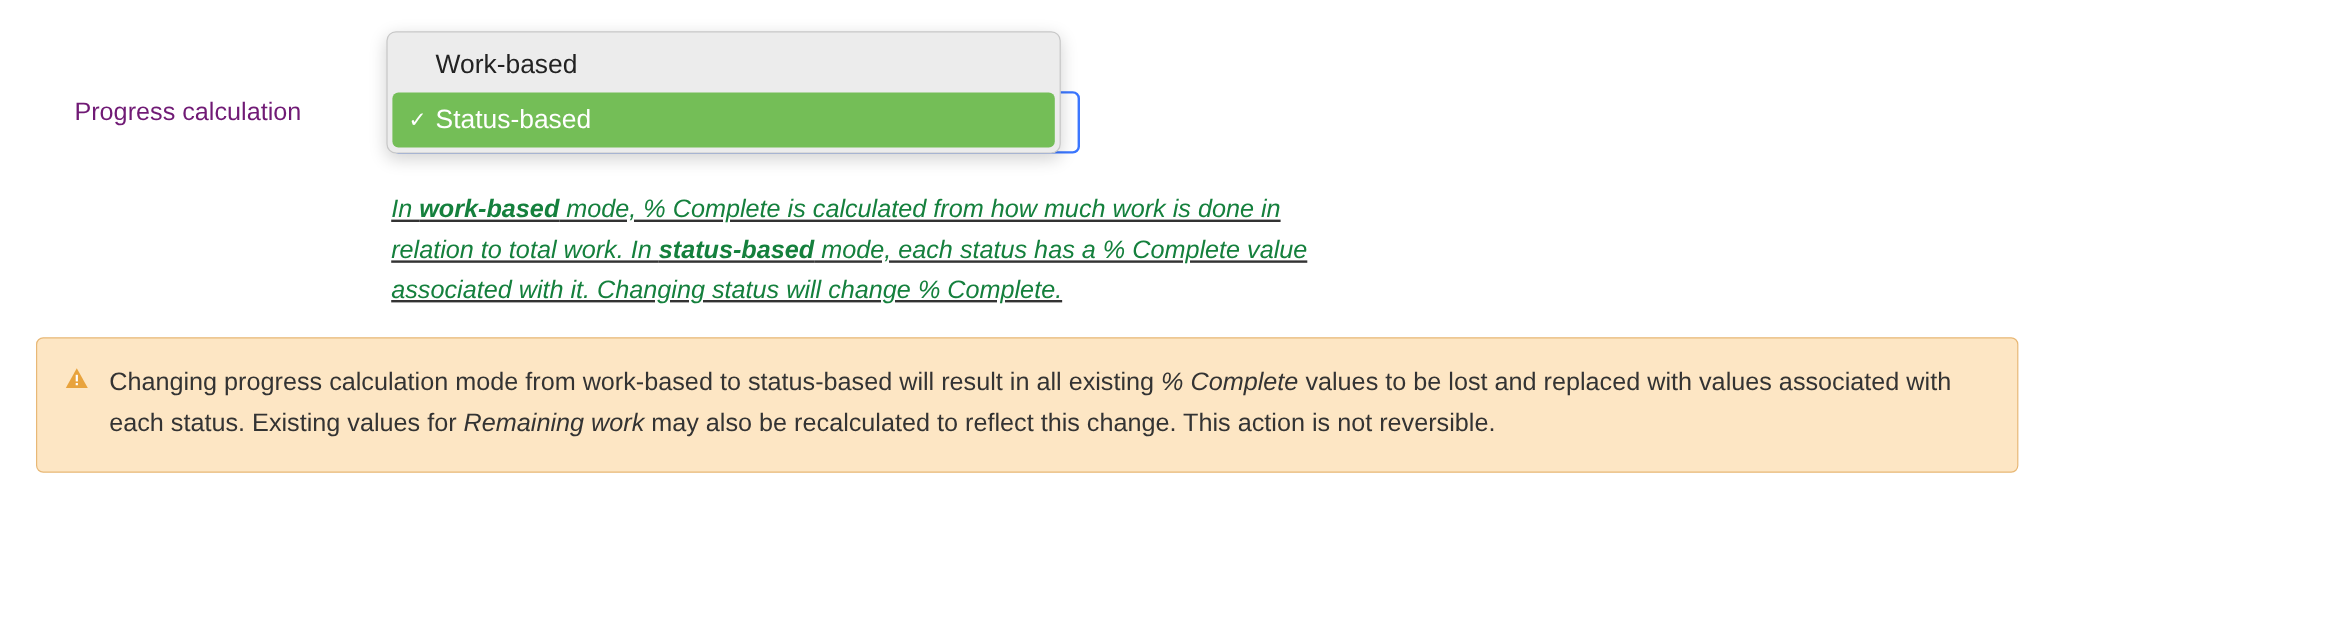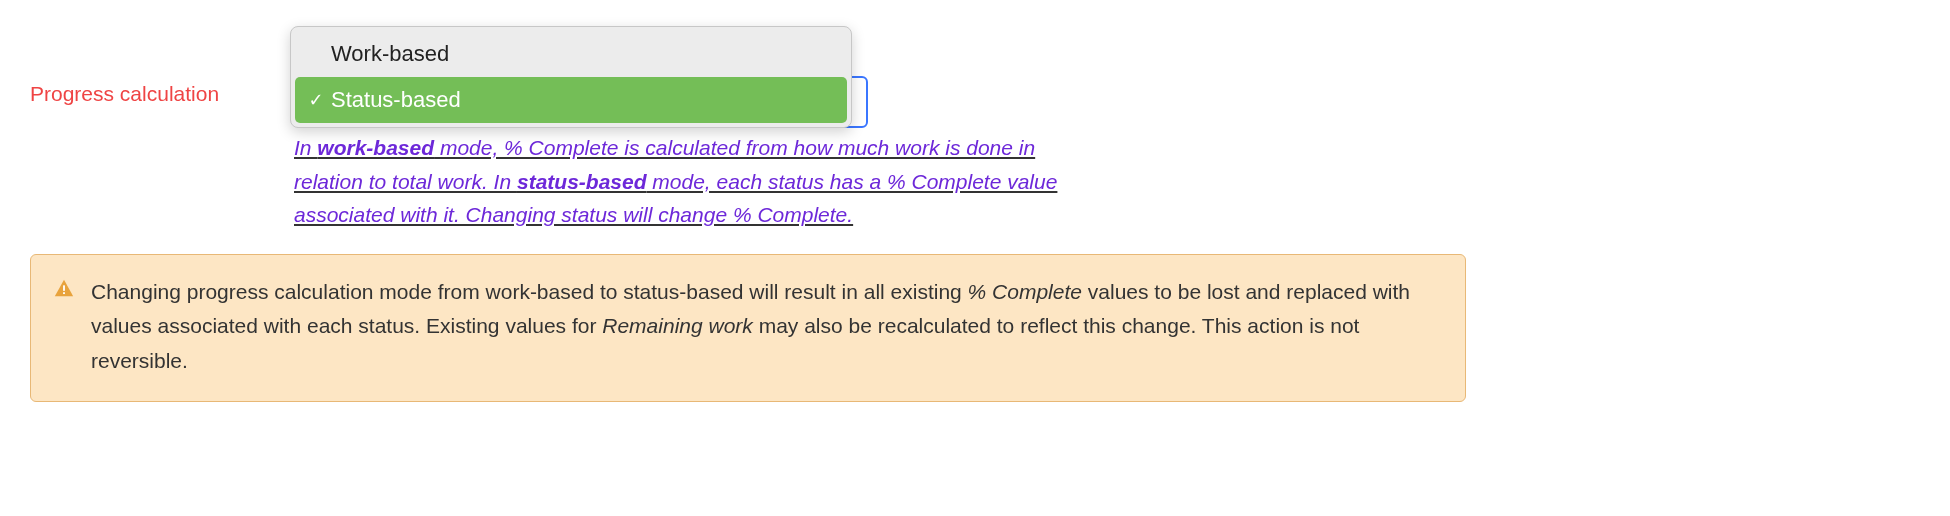--- a/index.html
+++ b/index.html
@@ -13,23 +13,24 @@
     }
     .form-row {
       display: flex;
       align-items: flex-start;
       gap: 24px;
       margin-bottom: 18px;
       position: relative;
     }
     .form-label {
       padding-top: 62px;
-      color: #ef4444;
+      color: #701a75;
       width: 240px;
       white-space: nowrap;
+      margin-left: 32px;
     }
     .form-control-col {
       position: relative;
       flex: 0 0 auto;
       text-decoration: underline;
     }
     .select-behind {
       position: relative;
       margin-top: 56px;
       width: 574px;
@@ -66,38 +67,38 @@
     }
     .check-slot {
       width: 22px;
       display: inline-flex;
       justify-content: center;
       align-items: center;
       margin-right: 4px;
       font-size: 18px;
     }
     .help-text {
-      margin-top: 3px;
+      margin-top: 30px;
       font-style: italic;
-      color: #6d28d9;
+      color: #15803d;
       max-width: 790px;
       line-height: 1.6;
       font-size: 21px;
     }
     .help-text b { font-weight: 700; }
     .warning-box {
       margin-top: 22px;
       background: #fde6c4;
       border: 1px solid #e8b876;
       border-radius: 6px;
       padding: 20px 24px 22px 22px;
       display: flex;
       align-items: flex-start;
       gap: 16px;
-      width: 1436px;
+      width: 1652px;
     }
     .warning-icon {
       flex: 0 0 auto;
       margin-top: 3px;
     }
     .warning-text {
       color: #333;
       line-height: 1.65;
       font-size: 21px;
     }

